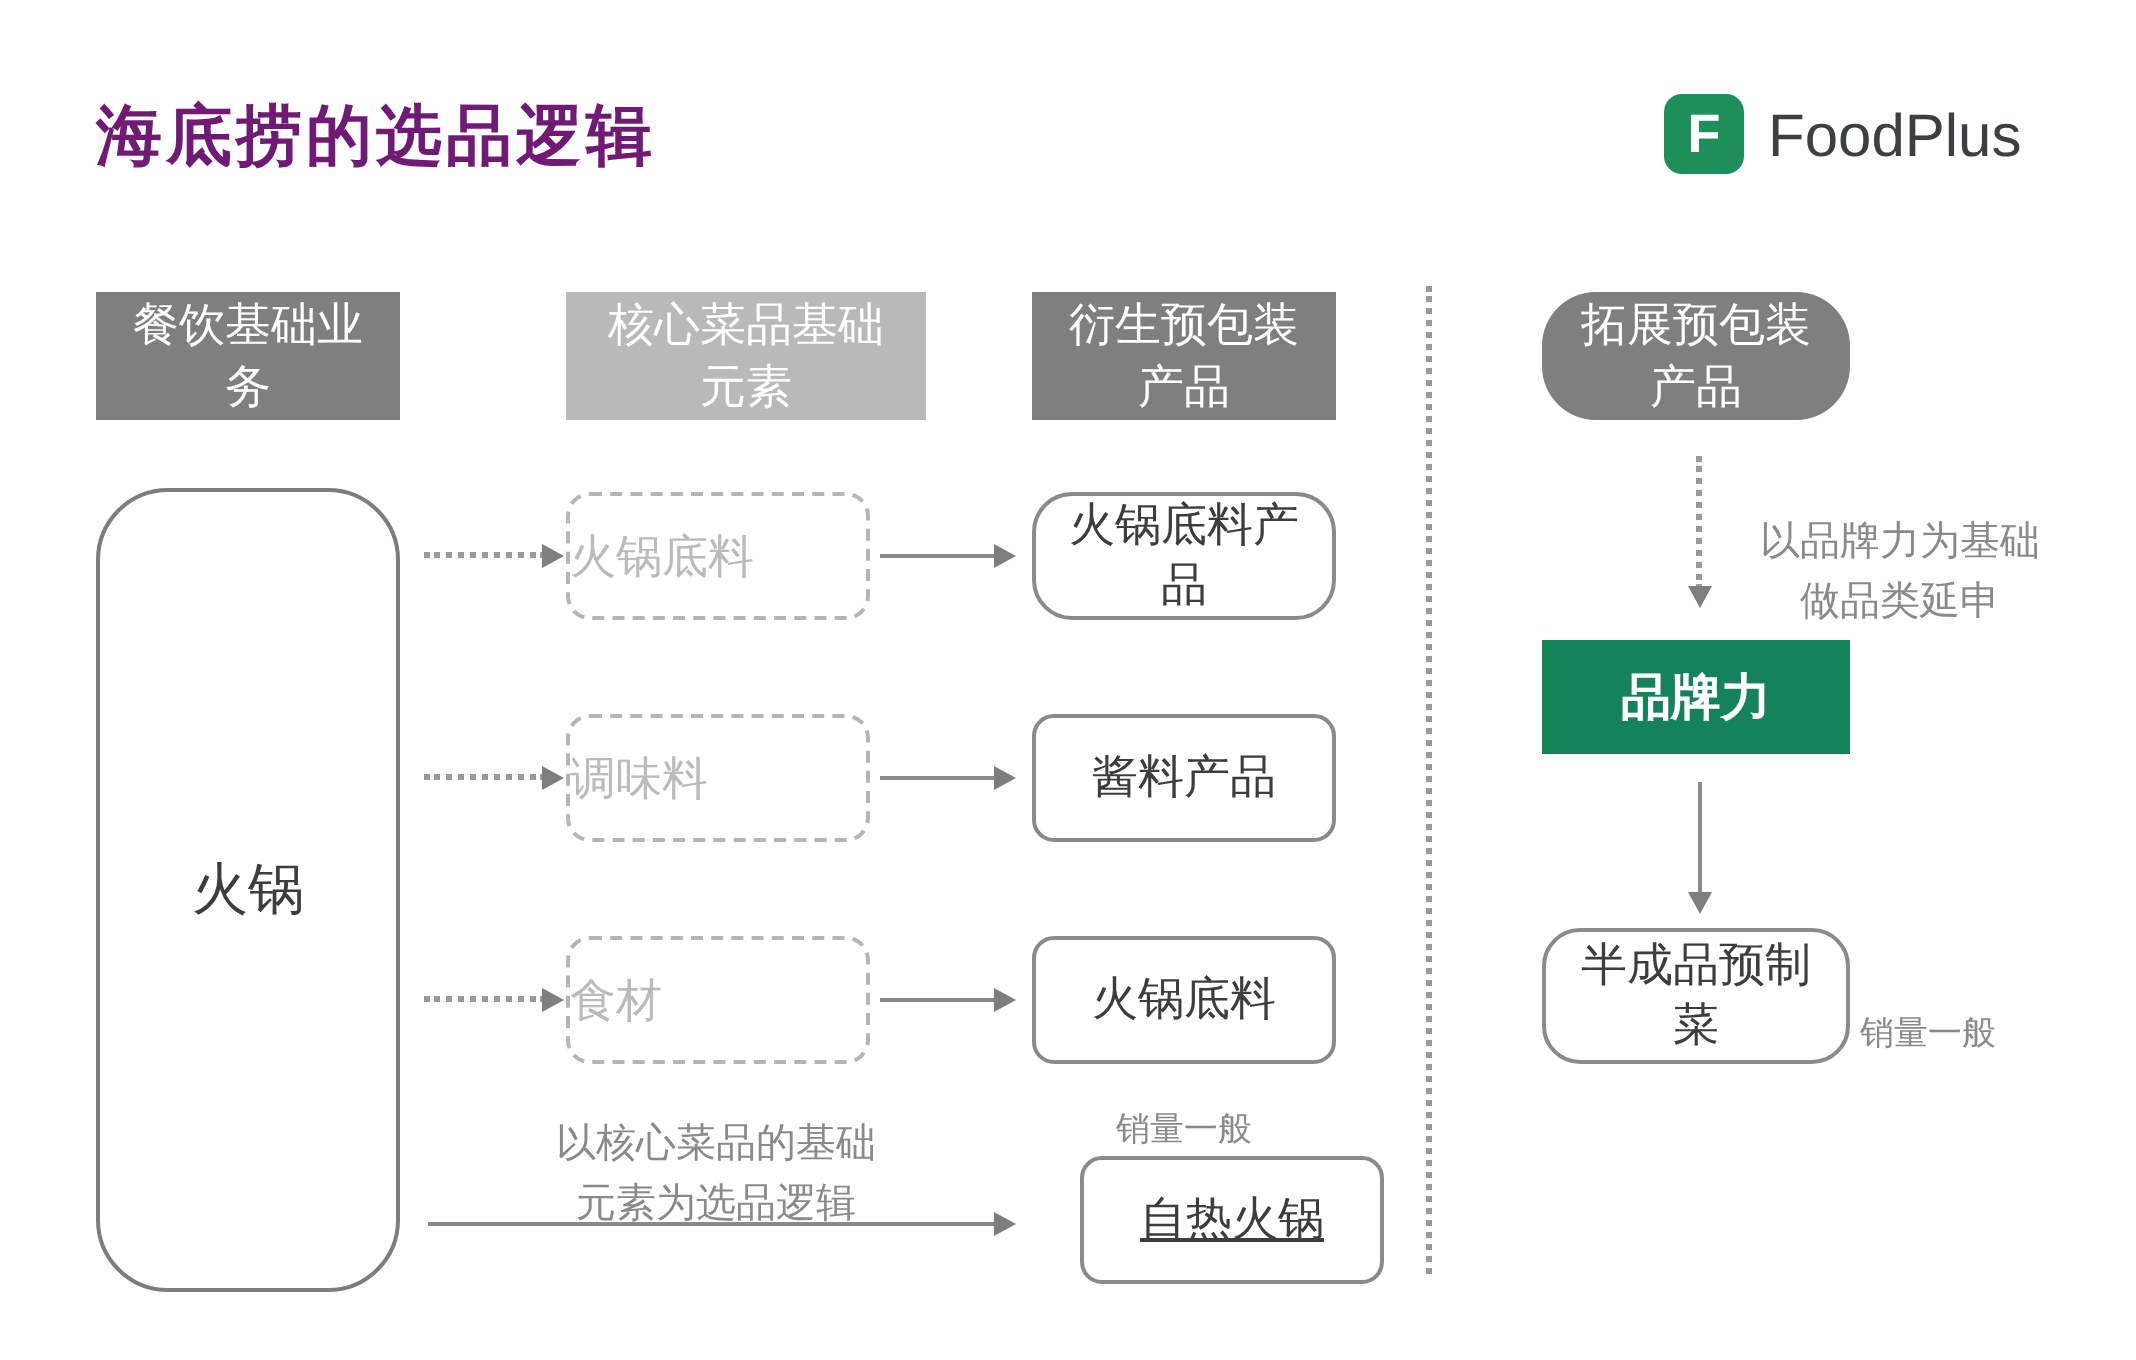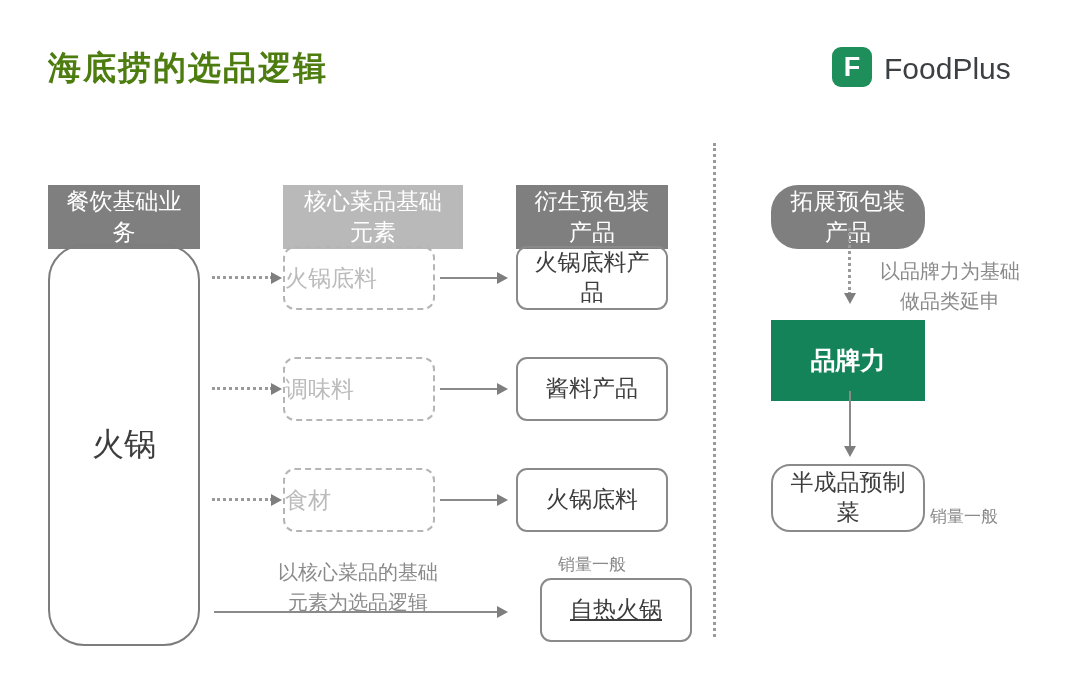--- a/index.html
+++ b/index.html
@@ -1,38 +1,38 @@
 <!DOCTYPE html>
 <html><head>
 <meta charset="utf-8">
 <style>
   html,body{margin:0;padding:0;background:#ffffff;}
   body{font-family:"Liberation Sans","DejaVu Sans",sans-serif;}
   .canvas{position:relative;width:1068px;height:680px;background:#ffffff;overflow:hidden;}
 
   
-  .page-title{position:absolute;left:48px;top:46px;font-size:33px;font-weight:bold;color:#4d7c0f;letter-spacing:2px;}
+  .page-title{position:absolute;left:48px;top:46px;font-size:33px;font-weight:bold;color:#701a75;letter-spacing:2px;}
   .logo-mark{position:absolute;left:832px;top:47px;width:40px;height:40px;background:#1E8E5A;border-radius:9px;
              display:flex;align-items:center;justify-content:center;color:#ffffff;font-size:27px;font-weight:bold;}
   .logo-text{position:absolute;left:884px;top:52px;font-size:30px;color:#3C4043;}
 
   
   .hdr{position:absolute;height:64px;background:#7F7F7F;color:#ffffff;font-size:23px;line-height:1.35;
-       display:flex;align-items:center;justify-content:center;text-align:center;padding:15px 10px;box-sizing:border-box;margin-top:39px;}
+       display:flex;align-items:center;justify-content:center;text-align:center;padding:15px 10px;box-sizing:border-box;}
   .hdr.light{background:#B9B9B9;}
 
   
   .big-box{position:absolute;left:48px;top:244px;width:152px;height:402px;border:2px solid #7D7D7D;border-radius:36px;
-           display:flex;align-items:center;justify-content:center;font-size:32px;color:#3D3D3D;box-sizing:border-box;}
+           display:flex;align-items:center;justify-content:center;font-size:28px;color:#3D3D3D;box-sizing:border-box;}
   .dbox{position:absolute;left:283px;width:152px;height:64px;border:2px dashed #B5B5B5;border-radius:12px;
         display:flex;align-items:center;justify-content:flex-start;font-size:23px;color:#BBBBBB;box-sizing:border-box;}
   .obox{position:absolute;width:152px;height:64px;border:2px solid #8A8A8A;border-radius:11px;
         display:flex;align-items:center;justify-content:center;text-align:center;font-size:23px;color:#3D3D3D;
         line-height:1.3;padding:0 12px;box-sizing:border-box;}
-  .green-box{position:absolute;left:771px;top:320px;width:154px;height:81px;background:#15835A;color:#ffffff;
+  .green-box{position:absolute;left:771px;top:320px;width:154px;height:57px;background:#15835A;color:#ffffff;
              font-size:25px;font-weight:bold;display:flex;align-items:center;justify-content:center;}
 
   
   .note{position:absolute;color:#8A8A8A;text-align:center;white-space:pre-line;margin-top:16px;}
   .mid-caption{left:258px;top:541px;width:200px;font-size:20px;line-height:1.5;}
   .frozen-note{left:516px;top:537px;width:152px;font-size:17px;}
   .right-annot{left:868px;top:240px;width:164px;font-size:20px;line-height:1.5;}
   .semi-note{left:930px;top:489px;width:90px;font-size:17px;text-align:left;}
 
   
@@ -106,21 +106,21 @@
   <div class="h-arrow" style="left:440px;top:492px;width:68px;">
     <div class="line"></div>
       <div class="head"></div>
   </div>
 
   <div class="h-arrow" style="left:214px;top:604px;width:294px;">
     <div class="line"></div>
       <div class="head"></div>
   </div>
 
-  <div class="obox" style="left:516px;top:246px;">
+  <div class="obox" style="left:516px;top:246px;border-radius:20px;">
     <span>火锅底料产品</span>
   </div>
   <div class="obox" style="left:516px;top:357px;">
     <span>酱料产品</span>
   </div>
   <div class="obox" style="left:516px;top:468px;">
     <span>火锅底料</span>
   </div>
   <div class="note frozen-note">销量一般</div>
   <div class="obox" style="left:540px;top:578px;text-decoration:underline;">

